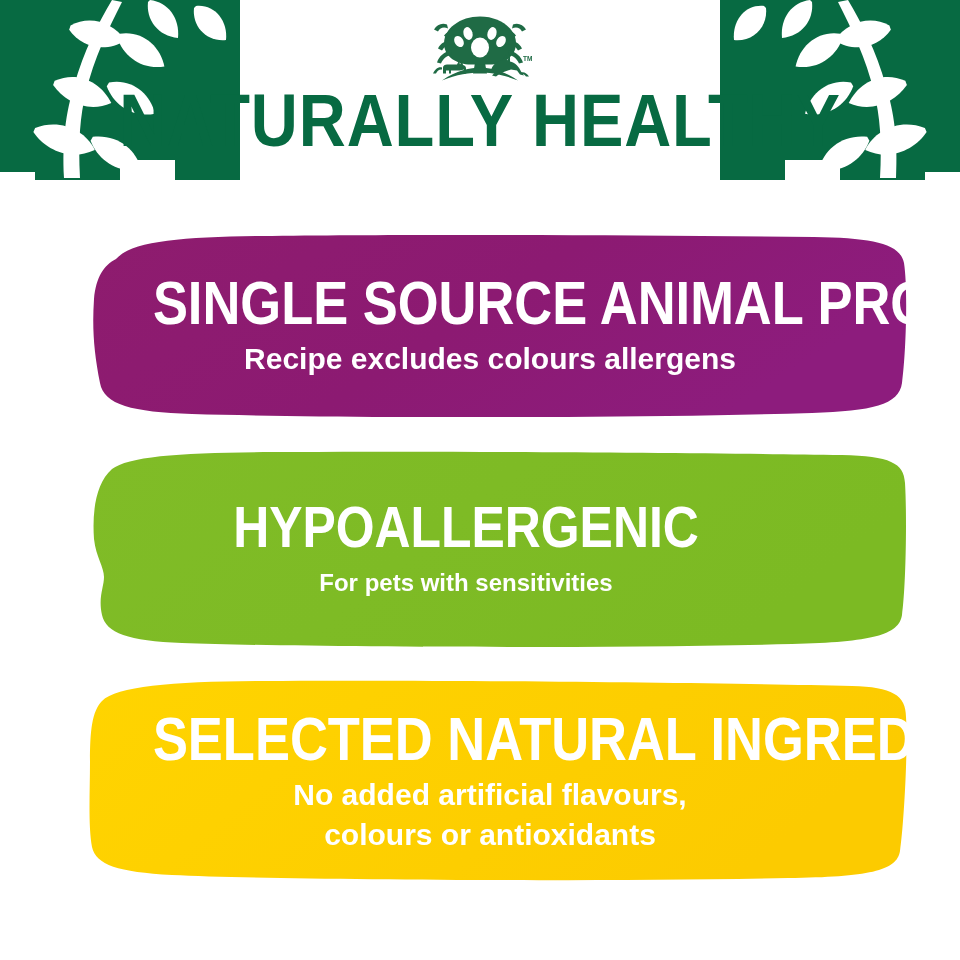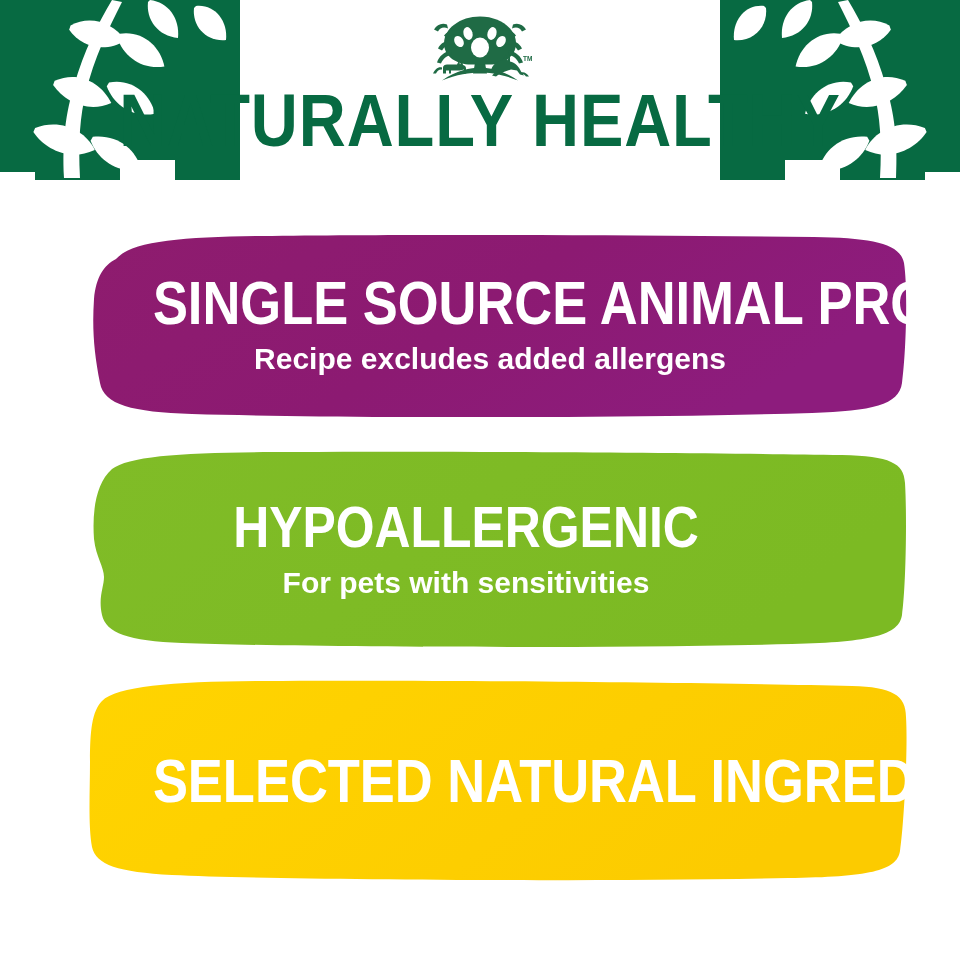--- a/index.html
+++ b/index.html
@@ -102,21 +102,21 @@
   }
 
   
   #banner-protein { top:233px; height:184px; }
   #banner-protein .headline { font-size:61px; line-height:64px; letter-spacing:0px; }
   #banner-protein .subline  { font-size:30px; line-height:40px; }
 
   
   #banner-hypo { top:449px; height:201px;justify-content:center; }
   #banner-hypo .headline { font-size:58px; line-height:62px; }
-  #banner-hypo .subline  { font-size:30px; line-height:42px; }
+  #banner-hypo .subline  { font-size:24px; line-height:42px; }
   #banner-hypo .content  { transform:translateX(-24px); }
 
   
   #banner-ingredients { top:679px; height:204px; }
   #banner-ingredients .headline { font-size:61px; line-height:64px; }
   #banner-ingredients .subline  { font-size:30px; line-height:40px; }
 
   .sub-stack { margin-top:4px; }
 </style>
 </head>
@@ -231,21 +231,21 @@
         <path fill="url(#gradPurple)" d="M44,26 C60,8 110,4 190,3 C330,1 560,2 742,4
                  C800,5 828,10 832,30 C836,56 834,120 830,150
                  C827,172 800,178 740,180 C540,186 260,185 120,181
                  C60,179 32,172 28,150 C22,120 20,96 22,66
                  C24,44 32,32 44,26 Z"></path>
       </svg>
     </div>
     <div class="content">
       <div class="headline">SINGLE SOURCE ANIMAL PROTEIN</div>
       <div class="sub-stack">
-        <div class="subline">Recipe excludes added allergens</div>
+        <div class="subline">Recipe excludes colours allergens</div>
       </div>
     </div>
   </div>
 
   <div class="banner" id="banner-hypo">
     <div class="blob">
       <svg viewBox="0 0 836 201" preserveAspectRatio="none" aria-hidden="true">
         <defs>
           <linearGradient id="gradGreen" x1="0" y1="0" x2="1" y2="0.3">
             <stop offset="0%" stop-color="#80BC27"></stop>
@@ -278,16 +278,20 @@
         </defs>
         <path fill="url(#gradYellow)" d="M30,22 C46,6 110,2 210,2 C390,1 650,4 780,7
                  C820,8 834,16 834,38 C836,70 832,144 828,172
                  C825,192 796,198 716,199 C516,203 206,201 100,196
                  C46,193 24,186 20,168 C16,146 18,112 18,82
                  C18,52 20,32 30,22 Z"></path>
       </svg>
     </div>
     <div class="content">
       <div class="headline">SELECTED NATURAL INGREDIENTS</div>
+      <div class="sub-stack">
+        <div class="subline">No added artificial flavours,</div>
+        <div class="subline">colours or antioxidants</div>
+      </div>
     </div>
   </div>
 
 </div>
 
 </body></html>

